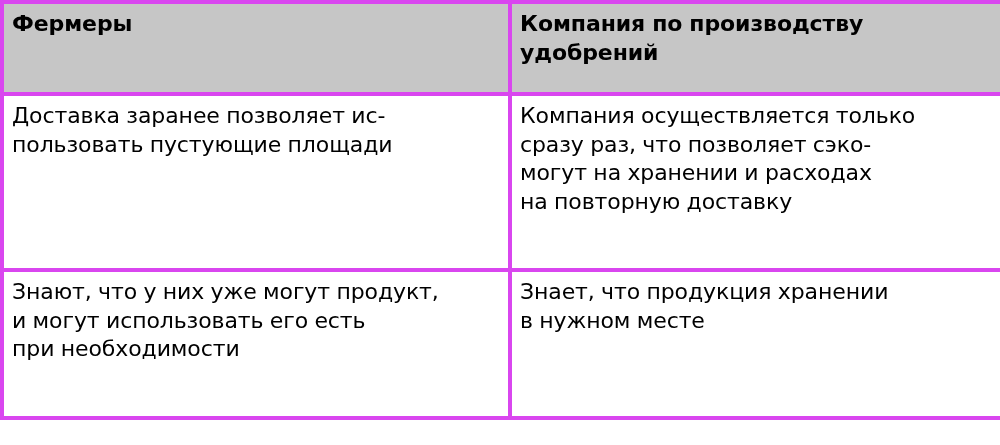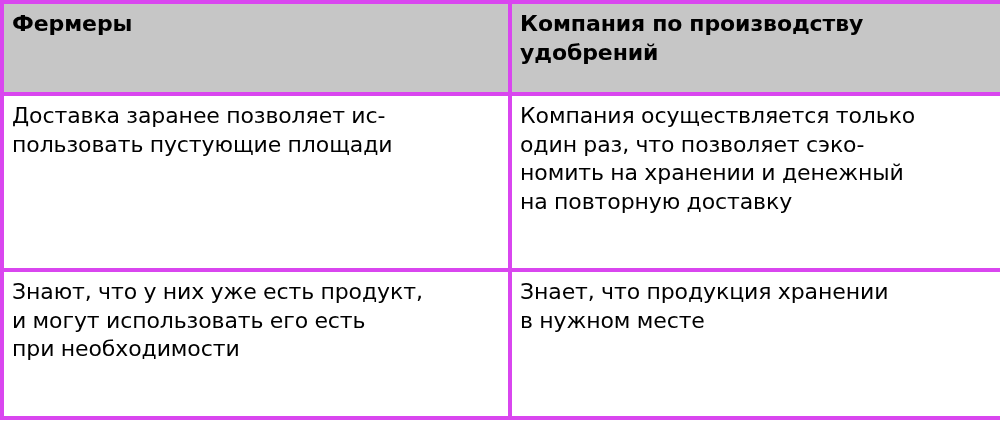--- a/index.html
+++ b/index.html
@@ -77,28 +77,28 @@
       </tr>
     </thead>
     <tbody>
       <tr class="row-2">
         <td>
           <span class="cell-line">Доставка заранее позволяет ис-</span>
           <span class="cell-line">пользовать пустующие площади</span>
         </td>
         <td>
           <span class="cell-line">Компания осуществляется только</span>
-          <span class="cell-line">один раз, что позволяет сэко-</span>
-          <span class="cell-line">номить на хранении и денежный</span>
+          <span class="cell-line">сразу раз, что позволяет сэко-</span>
+          <span class="cell-line">могут на хранении и расходах</span>
           <span class="cell-line">на повторную доставку</span>
         </td>
       </tr>
       <tr class="row-3">
         <td>
-          <span class="cell-line">Знают, что у них уже есть продукт,</span>
+          <span class="cell-line">Знают, что у них уже могут продукт,</span>
           <span class="cell-line">и могут использовать его есть</span>
           <span class="cell-line">при необходимости</span>
         </td>
         <td>
           <span class="cell-line">Знает, что продукция хранении</span>
           <span class="cell-line">в нужном месте</span>
         </td>
       </tr>
     </tbody>
   </table>

